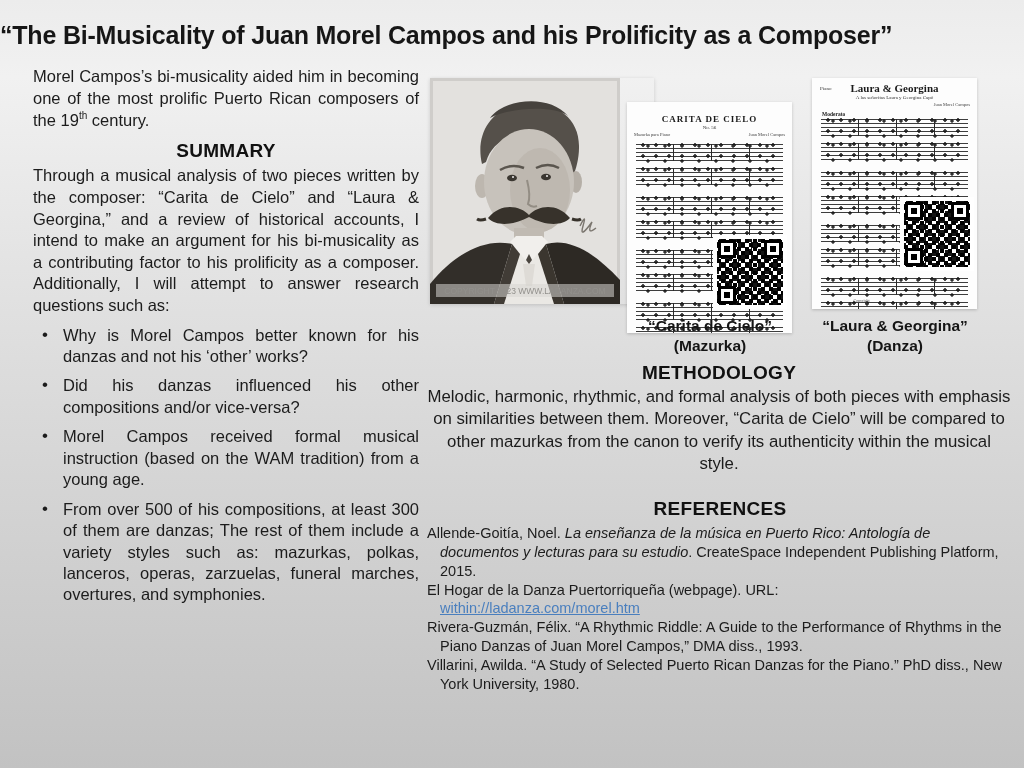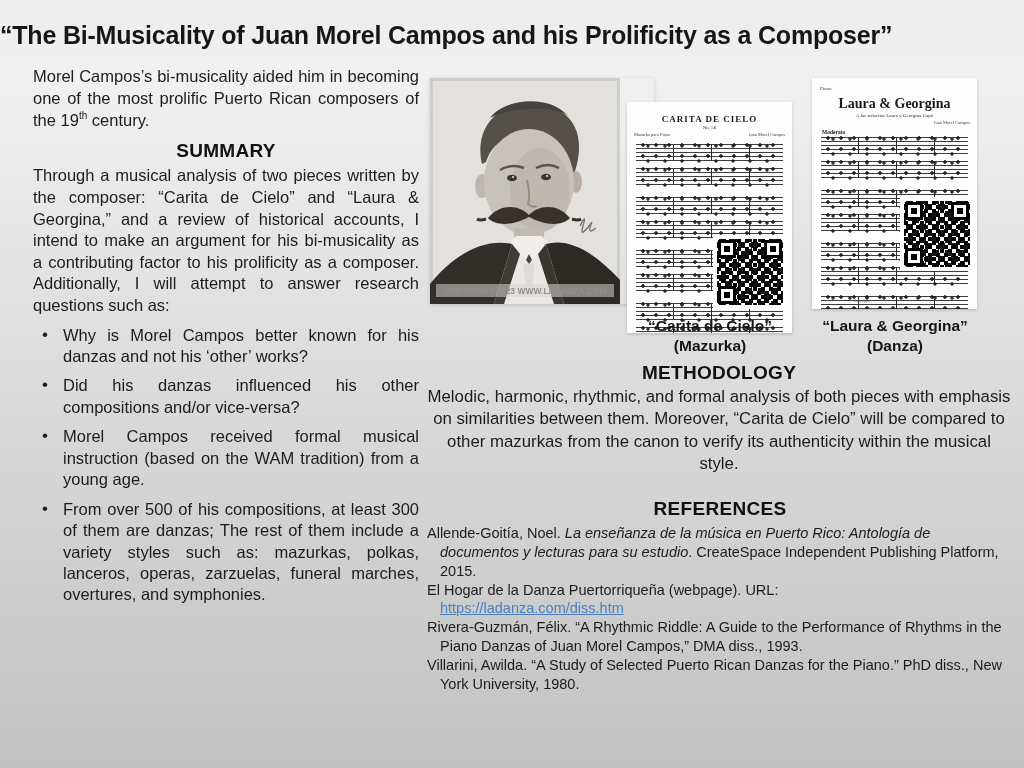--- a/index.html
+++ b/index.html
@@ -15,26 +15,26 @@
   }
   
   .col-left { position:absolute; left:33px; top:66px; width:386px; color:#1c1c1c; }
   h2.sect { font-size:19px; font-weight:700; color:#111; text-align:center; letter-spacing:.3px; margin:9px 0 3px; }
   .col-left p { font-size:16.5px; line-height:1.31; text-align:justify; }
   ul.blist { list-style:none; margin:6px 0 2px; }
   ul.blist li { position:relative; padding-left:30px; margin:8px 0; font-size:16.5px; line-height:1.3; text-align:justify; }
   ul.blist li::before { content:"•"; position:absolute; left:9px; top:-1px; font-size:17px; }
   sup.th { font-size:10px; }
   
-  .portrait { position:absolute; left:430px; top:78px; width:224px; height:226px; box-shadow:0 1px 4px rgba(0,0,0,.15);font-weight:bold; }
+  .portrait { position:absolute; left:430px; top:78px; width:224px; height:226px; box-shadow:0 1px 4px rgba(0,0,0,.15); }
   .sheet { position:absolute; top:78px; width:165px; height:231px; background:#fdfdfd; box-shadow:0 1px 3px rgba(0,0,0,.2); overflow:hidden; }
   .sheet1 { left:627px;margin-top:24px; } .sheet2 { left:812px; }
   .sh-title { font-family:"Liberation Serif", serif; font-weight:700; text-align:center; color:#1a1a1a; }
   .sheet1 .sh-title { font-size:9px; letter-spacing:1px; margin-top:12px; }
-  .sheet2 .sh-title { font-size:14px; margin-top:18px; }
+  .sheet2 .sh-title { font-size:11px; margin-top:4px; }
   .sh-sub { font-family:"Liberation Serif", serif; font-size:5px; text-align:center; color:#333; margin-top:1px; }
   .sh-credits { display:flex; justify-content:space-between; font-family:"Liberation Serif", serif; font-size:4.5px; color:#444; padding:0 7px; margin-top:2px; }
   .sh-instr { position:absolute; left:8px; top:8px; font-family:"Liberation Serif", serif; font-size:5px; color:#333; }
   .sh-tempo { font-family:"Liberation Serif", serif; font-weight:700; font-size:5.5px; color:#222; margin:4px 0 0 10px; }
   .sys { margin:7px 8px 12px; }
   .staff {
     position:relative; height:17px; margin:0 1px 7px;
     background:repeating-linear-gradient(180deg,#3d3d3d 0 1px,transparent 1px 4px);
     background-size:100% 17px; background-repeat:no-repeat;
   }
@@ -217,18 +217,18 @@
   </div>
 
   <div class="methodology">
     <h2 class="sect">METHODOLOGY</h2>
     <p>Melodic, harmonic, rhythmic, and formal analysis of both pieces with emphasis on similarities between them. Moreover, “Carita de Cielo” will be compared to other mazurkas from the canon to verify its authenticity within the musical style.</p>
   </div>
 
   <div class="references">
     <h2 class="sect">REFERENCES</h2>
     <p class="ref"><span>Allende-Goitía, Noel. </span><i>La enseñanza de la música en Puerto Rico:  Antología de documentos y lecturas para su estudio</i><span>. CreateSpace Independent Publishing Platform, 2015.</span></p>
-    <p class="ref"><span>El Hogar de la Danza Puertorriqueña (webpage). URL:</span><br><a class="url">https://ladanza.com/diss.htm</a></p>
+    <p class="ref"><span>El Hogar de la Danza Puertorriqueña (webpage). URL:</span><br><a class="url">within://ladanza.com/morel.htm</a></p>
     <p class="ref">Rivera-Guzmán, Félix. “A Rhythmic Riddle: A Guide to the Performance of Rhythms in the Piano Danzas of Juan Morel  Campos,” DMA diss., 1993.</p>
     <p class="ref">Villarini, Awilda. “A Study of Selected Puerto Rican Danzas for the  Piano.” PhD diss., New York University, 1980.</p>
   </div>
 
 </div>
 
 </body></html>

